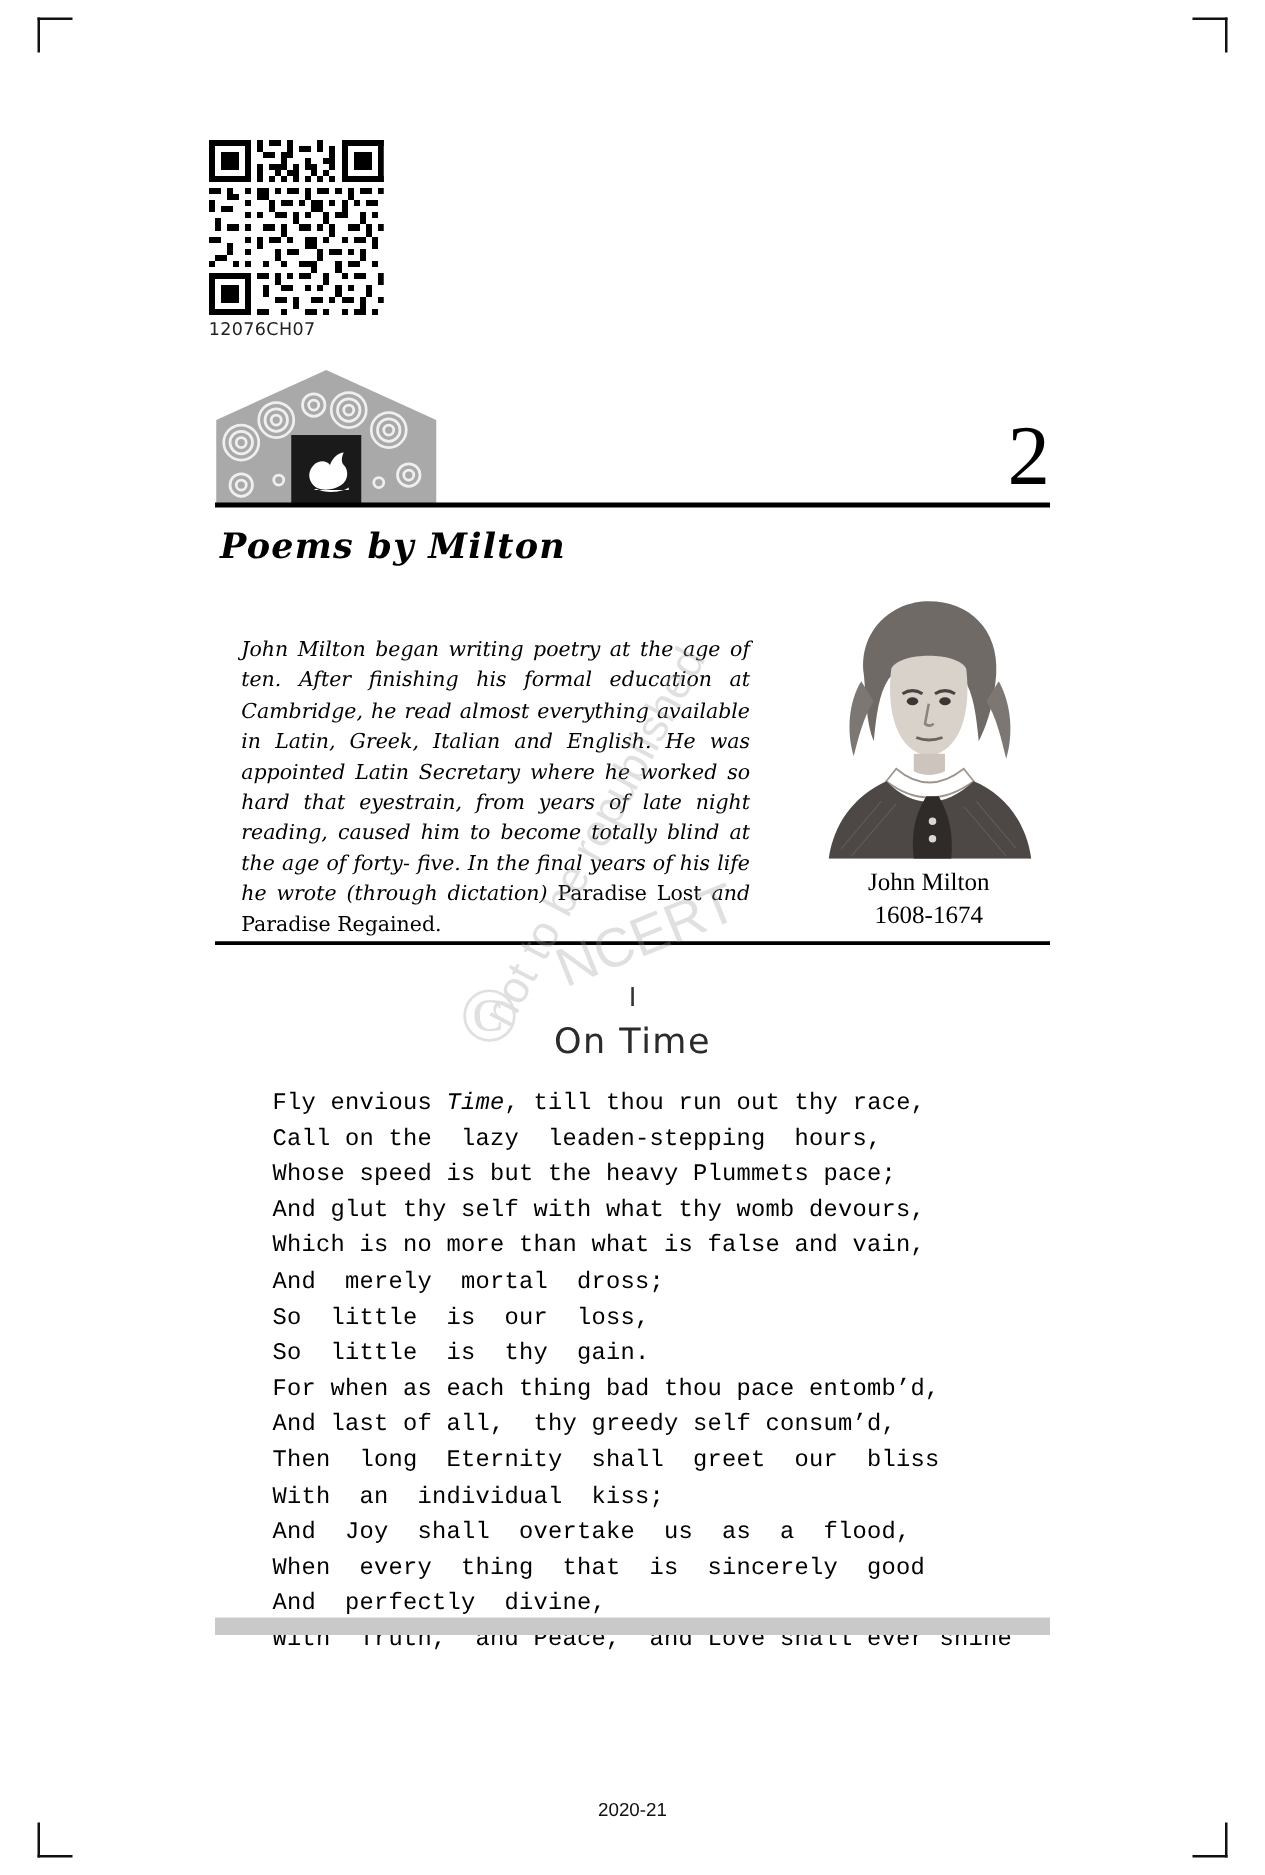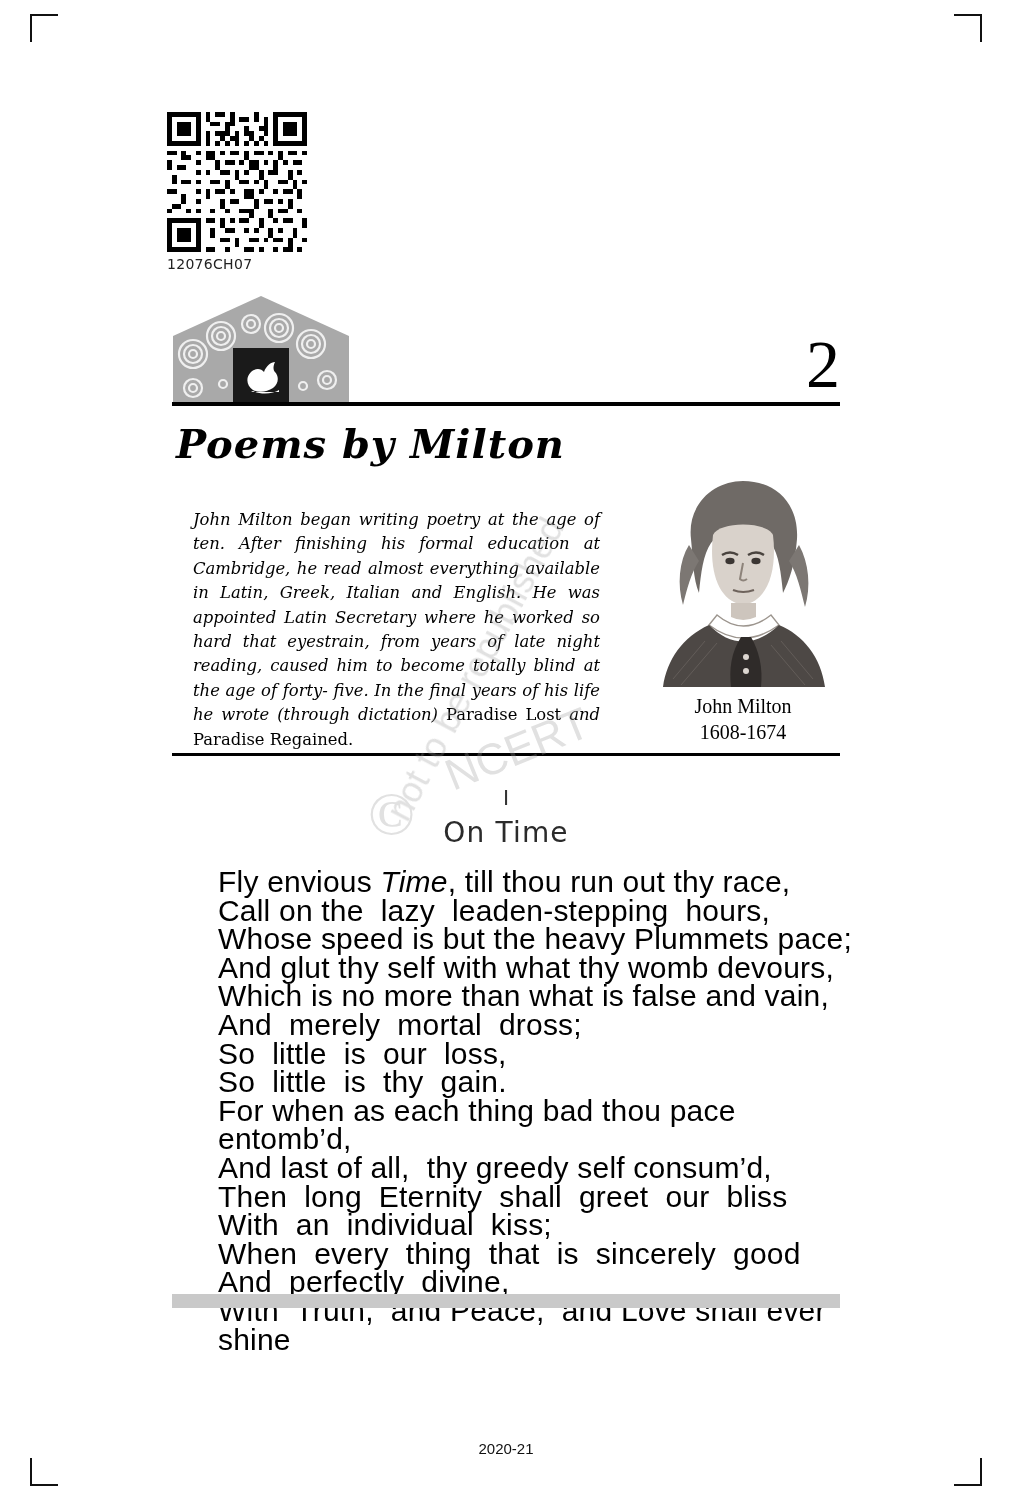--- a/index.html
+++ b/index.html
@@ -86,21 +86,21 @@
   }
 
   
   .chapter-title {
     position: absolute;
     left: 176px;
     top: 420px;
     font-family: "DejaVu Serif", serif;
     font-style: italic;
     font-weight: bold;
-    font-size: 40px;
+    font-size: 28px;
     letter-spacing: 1px;
     color: #000;
   }
 
   
   .intro {
     position: absolute;
     left: 193px;
     top: 508px;
     width: 407px;
@@ -165,22 +165,22 @@
     letter-spacing: 1.2px;
     color: #2b2b2b;
   }
 
   
   .poem {
     position: absolute;
     left: 218px;
     top: 868px;
     width: 640px;
-    font-family: Liberation Sans, sans-serif;
-    font-size: 30px;
+    font-family: Liberation Mono, monospace;
+    font-size: 19px;
     line-height: 28.6px;
     color: #000;
     letter-spacing: 0.2px;
   }
   .poem .line { white-space: pre-wrap; }
   .poem .line i { font-style: italic; }
 
   
   .bottom-band {
     position: absolute;
@@ -513,20 +513,21 @@
       <div class="line">Whose speed is but the heavy Plummets pace;</div>
       <div class="line">And glut thy self with what thy womb devours,</div>
       <div class="line">Which is no more than what is false and vain,</div>
       <div class="line">And  merely  mortal  dross;</div>
       <div class="line">So  little  is  our  loss,</div>
       <div class="line">So  little  is  thy  gain.</div>
       <div class="line">For when as each thing bad thou pace entomb’d,</div>
       <div class="line">And last of all,  thy greedy self consum’d,</div>
       <div class="line">Then  long  Eternity  shall  greet  our  bliss</div>
       <div class="line">With  an  individual  kiss;</div>
+      <div class="line">And  Joy  shall  overtake  us  as  a  flood,</div>
       <div class="line">When  every  thing  that  is  sincerely  good</div>
       <div class="line">And  perfectly  divine,</div>
       <div class="line">With  Truth,  and Peace,  and Love shall ever shine</div>
     </div>
 
   <div class="bottom-band"></div>
 
   <div class="footer-year">2020-21</div>
 
 </div>

